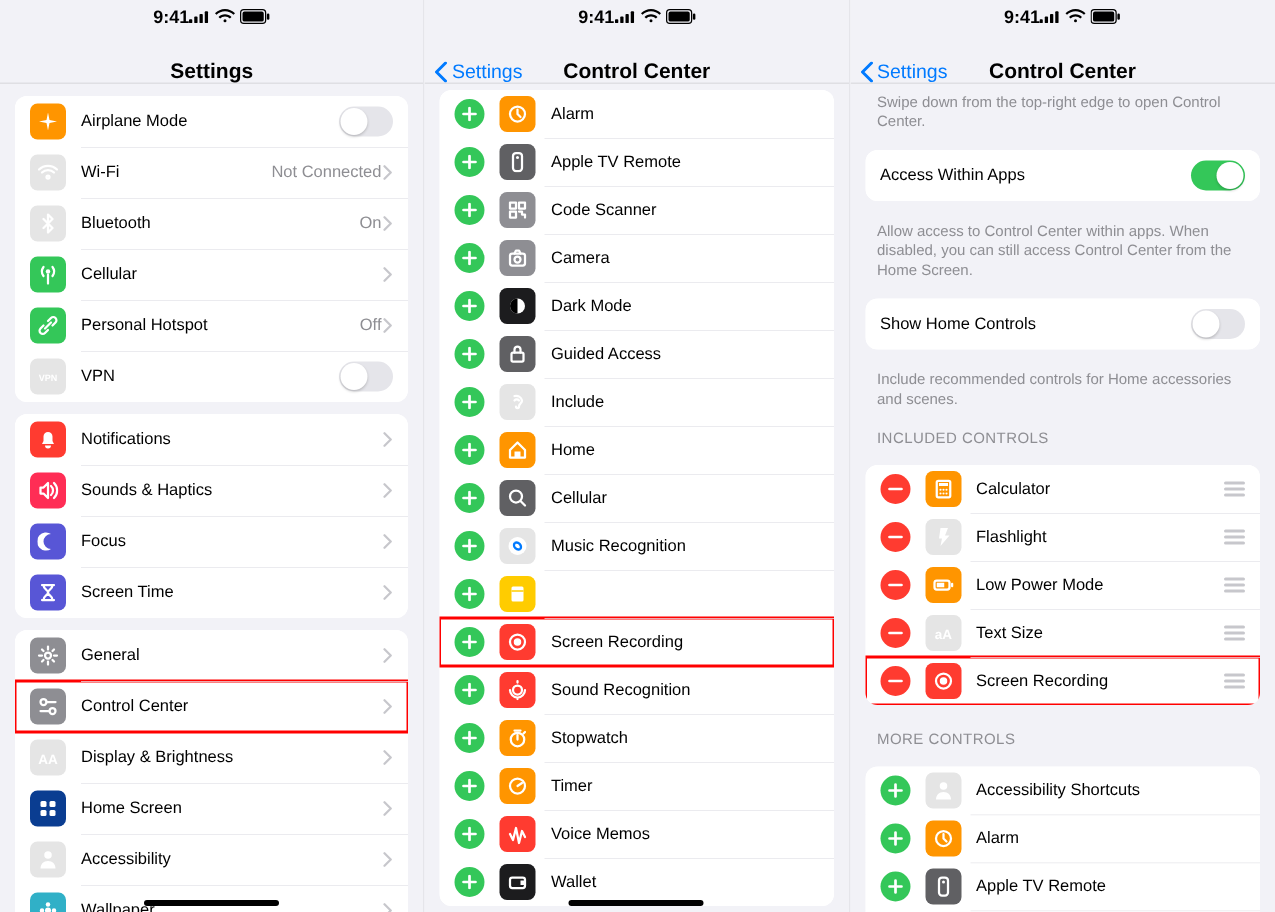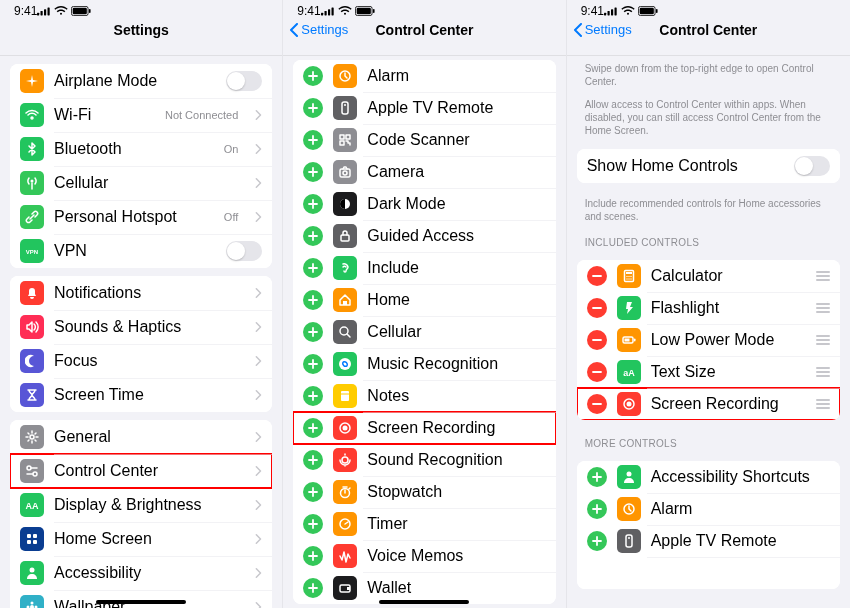--- a/index.html
+++ b/index.html
@@ -1,53 +1,53 @@
 <!DOCTYPE html>
 <html><head>
 <meta charset="utf-8">
 <style>
 *{box-sizing:border-box;margin:0;padding:0;font-family:-apple-system,BlinkMacSystemFont,"Segoe UI",sans-serif;-webkit-font-smoothing:antialiased}
 body{background:#fff;display:flex;justify-content:center}
 .canvas{width:850px;height:608px;display:flex;background:#fff}
 .phone{width:283.33px;height:608px;background:#f2f2f7;overflow:hidden;position:relative;border-right:1px solid #e5e5ea}
 .phone:last-child{border-right:none}
-.statusbar{height:22px;display:flex;justify-content:flex-start;align-items:center;padding:0 14px;font-size:12px;font-weight:400;color:#000;background:#f2f2f7}
+.statusbar{height:22px;display:flex;justify-content:center;align-items:center;padding:0 14px;font-size:12px;font-weight:700;color:#000;background:#f2f2f7}
 .statusbar .icons{display:flex;gap:3px;align-items:center}
 .statusbar svg{display:block}
-.navbar{height:34px;display:flex;align-items:flex-start;justify-content:center;position:relative;background:#f2f2f7;border-bottom:1px solid rgba(0,0,0,0.08)}
+.navbar{height:34px;display:flex;align-items:flex-end;justify-content:center;position:relative;background:#f2f2f7;border-bottom:1px solid rgba(0,0,0,0.08)}
 .navbar.top-white{background:#f2f2f7}
 .navbar .title{font-size:14px;font-weight:600;color:#000}
 .navbar .back{position:absolute;left:6px;display:flex;align-items:center;color:#007aff;font-size:13px;gap:2px}
 .scroll{height:calc(608px - 56px);overflow:hidden}
 .group{background:#fff;border-radius:8px;margin:8px 10px;overflow:hidden}
 .row{display:flex;align-items:center;height:34px;padding:0 10px;position:relative;background:#fff}
 .row + .row::before{content:"";position:absolute;left:44px;right:0;top:0;height:1px;background:#e5e5ea;transform:scaleY(0.5);transform-origin:top}
 .row .icon{width:24px;height:24px;border-radius:5px;display:flex;align-items:center;justify-content:center;margin-right:10px;flex:none}
 .row .icon svg{width:14px;height:14px}
-.row .label{font-size:16px;color:#000;flex:1}
-.row .status{font-size:11px;color:#8e8e93;margin-right:16px}
+.row .label{font-size:11px;color:#000;flex:1}
+.row .status{font-size:11px;color:#8e8e93;margin-right:0}
 .row .chev{color:#c7c7cc;flex:none}
 .row .chev svg{width:8px;height:10px;display:block}
 .toggle{width:36px;height:20px;border-radius:10px;background:#e5e5ea;position:relative;flex:none}
 .toggle.on{background:#34c759}
 .toggle .knob{width:18px;height:18px;border-radius:50%;background:#fff;position:absolute;top:1px;left:1px;box-shadow:0 1px 2px rgba(0,0,0,0.2)}
 .toggle.on .knob{left:17px}
 .addbtn{width:20px;height:20px;border-radius:50%;display:flex;align-items:center;justify-content:center;margin-right:10px;flex:none;color:#fff;font-weight:700;font-size:14px}
 .addbtn.plus{background:#34c759}
 .addbtn.minus{background:#ff3b30}
 .grip{display:flex;flex-direction:column;gap:2px;margin-left:auto;flex:none}
 .grip div{width:14px;height:2px;background:#c7c7cc;border-radius:1px}
 .header-text{font-size:10px;color:#8e8e93;padding:6px 18px 4px;line-height:1.3}
 .section-header{font-size:10px;color:#8e8e93;padding:10px 18px 4px;letter-spacing:0.3px}
 .highlight{outline:2.5px solid #ff0000;outline-offset:-1px;position:relative;z-index:5}
 .homebar{position:absolute;bottom:4px;left:50%;transform:translateX(-50%);width:90px;height:4px;border-radius:2px;background:#000}
 .tight .row{height:32px}
 .tight .row + .row::before{left:70px}
 
-.bg-orange{background:#ff9500}.bg-blue{background:#22c55e}.bg-green{background:#34c759}.bg-red{background:#ff3b30}.bg-purple{background:#5856d6}.bg-gray{background:#8e8e93}.bg-yellow{background:#ffcc00}.bg-darkblue{background:#0a3d91}.bg-pink{background:#ff2d55}.bg-teal{background:#30b0c7}.bg-black{background:#1c1c1e}.bg-dgray{background:#606063}
+.bg-orange{background:#ff9500}.bg-blue{background:#e5e5e5}.bg-green{background:#34c759}.bg-red{background:#ff3b30}.bg-purple{background:#5856d6}.bg-gray{background:#8e8e93}.bg-yellow{background:#ffcc00}.bg-darkblue{background:#0a3d91}.bg-pink{background:#ff2d55}.bg-teal{background:#30b0c7}.bg-black{background:#1c1c1e}.bg-dgray{background:#606063}
 </style>
 </head>
 <body>
 
 <div class="canvas">
 
 <div class="phone">
   <div class="statusbar">
     <span>9:41</span>
     <span class="icons">
@@ -479,21 +479,20 @@
               <svg width="10" height="10" viewBox="0 0 10 10">
                 <path d="M5 1v8M1 5h8" stroke="#fff" stroke-width="1.8" stroke-linecap="round"></path>
               </svg>
             </div>
     <div class="icon bg-yellow">
               <svg viewBox="0 0 14 14">
                 <rect x="3" y="2" width="8" height="10" rx="1" fill="#fff"></rect>
                 <path d="M3 5h8" stroke="#ffcc00"></path>
               </svg>
             </div>
-    <span class="label">Notes</span>
           </div>
           <div class="row highlight">
     <div class="addbtn plus">
               <svg width="10" height="10" viewBox="0 0 10 10">
                 <path d="M5 1v8M1 5h8" stroke="#fff" stroke-width="1.8" stroke-linecap="round"></path>
               </svg>
             </div>
     <div class="icon bg-red">
               <svg viewBox="0 0 14 14">
                 <circle cx="7" cy="7" r="5" stroke="#fff" stroke-width="1.5" fill="none" stroke-linecap="round" stroke-linejoin="round"></circle>
@@ -601,20 +600,28 @@
       <svg width="10" height="14" viewBox="0 0 8 14">
             <path d="M7 1L1 7l6 6" stroke="#007aff" stroke-width="2" fill="none" stroke-linecap="round" stroke-linejoin="round"></path>
           </svg>
       <span>Settings</span>
     </span>
     <span class="title">Control Center</span>
   </div>
   <div class="scroll">
     <div class="header-text">Swipe down from the top-right edge to open Control Center.</div>
     <div id="p3toggles">
+          <div class="group">
+    <div class="row">
+      <span class="label">Access Within Apps</span>
+      <div class="toggle on">
+                <div class="knob"></div>
+              </div>
+    </div>
+          </div>
     <div class="header-text">Allow access to Control Center within apps. When disabled, you can still access Control Center from the Home Screen.</div>
           <div class="group">
     <div class="row">
       <span class="label">Show Home Controls</span>
       <div class="toggle">
                 <div class="knob"></div>
               </div>
     </div>
           </div>
     <div class="header-text">Include recommended controls for Home accessories and scenes.</div>

